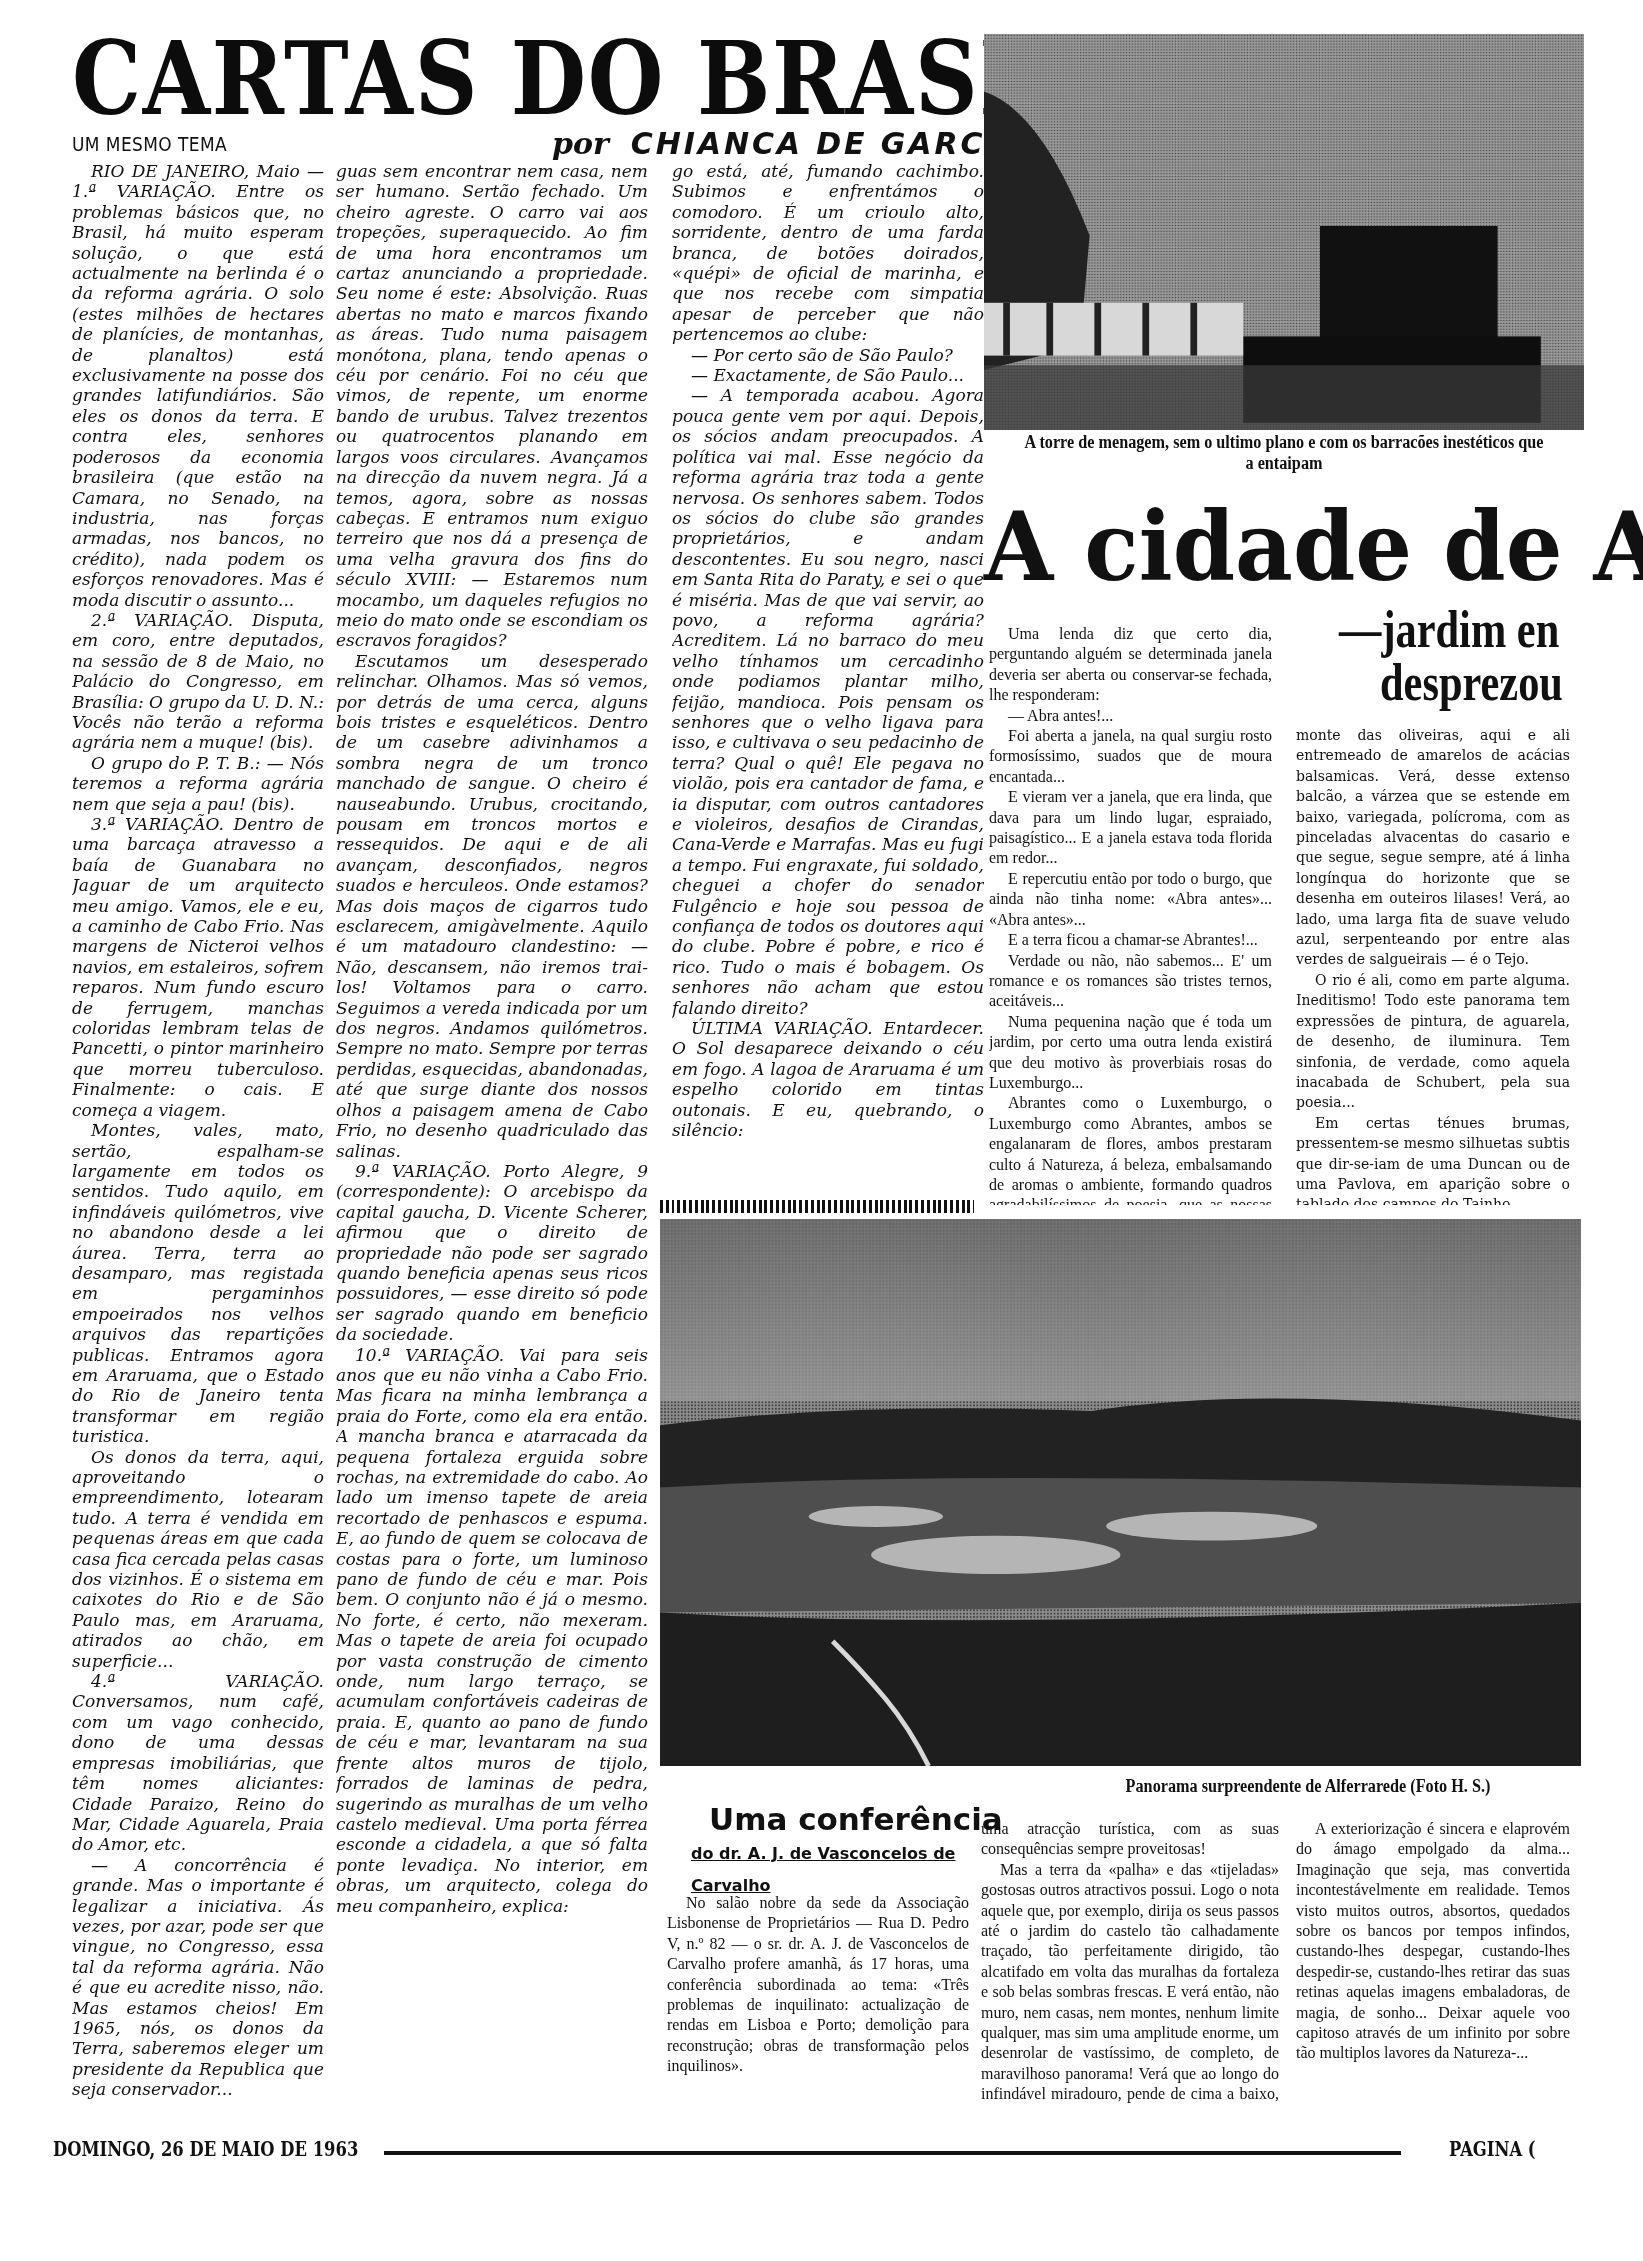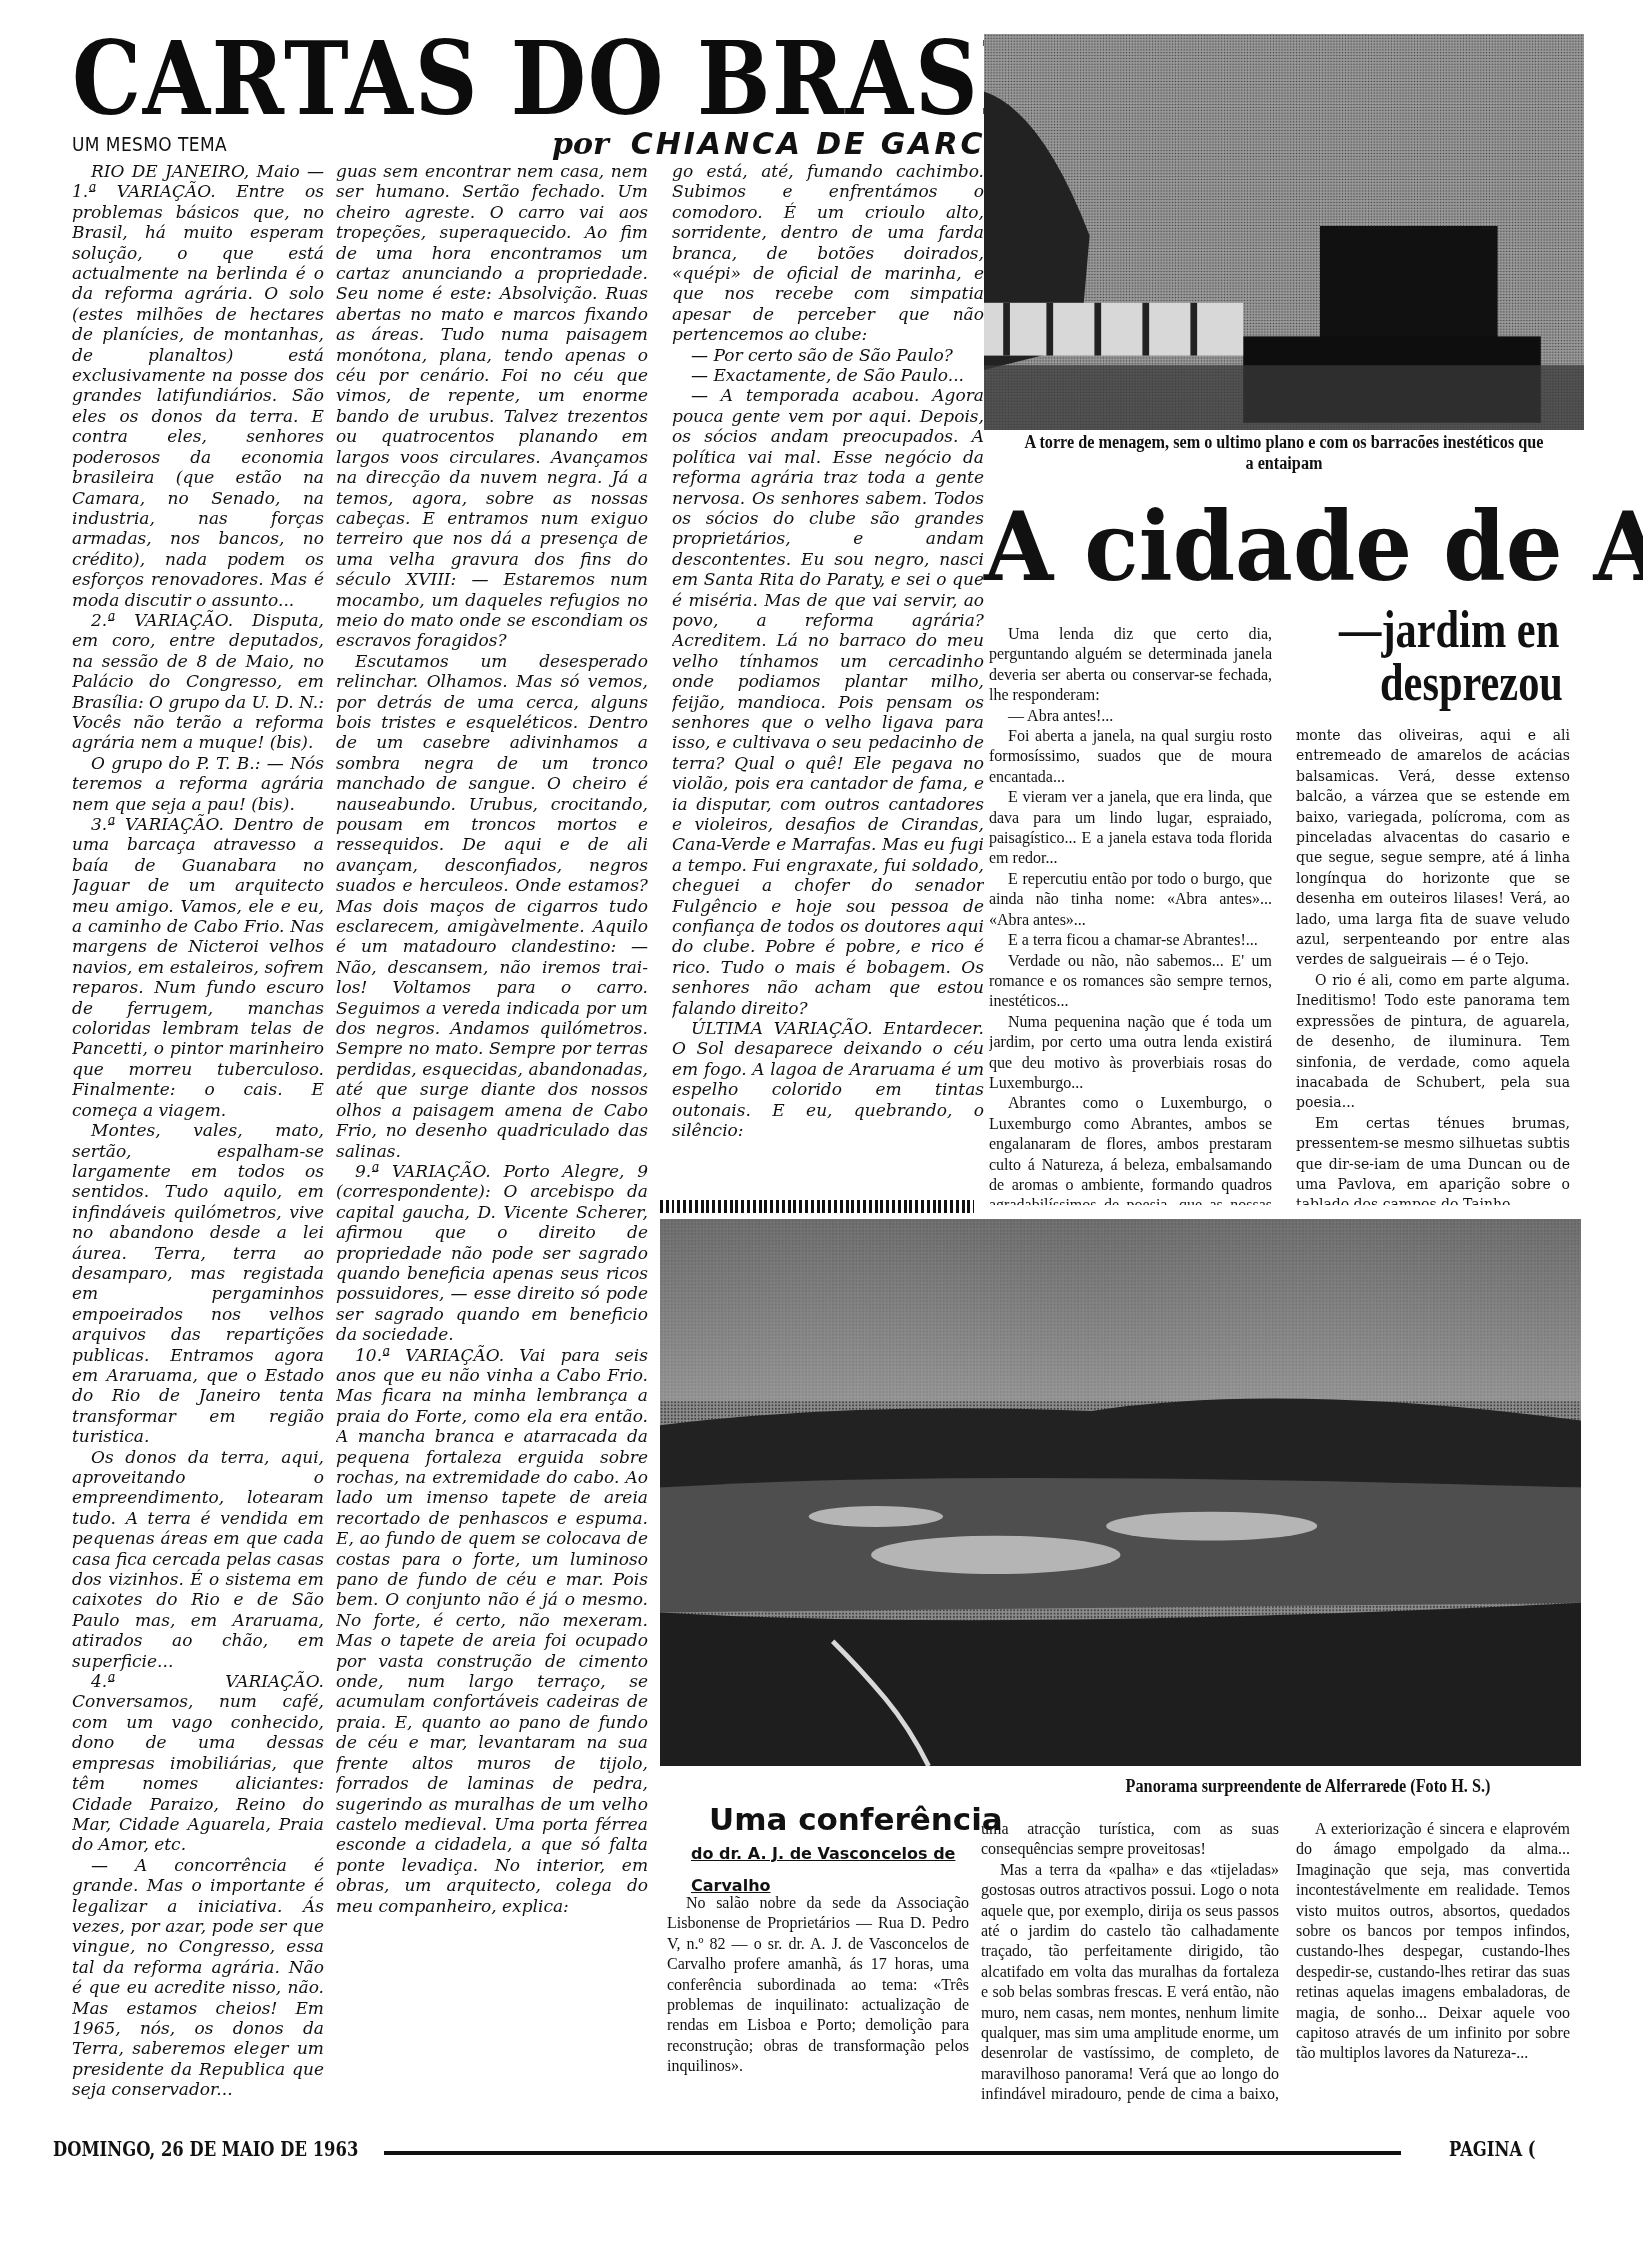--- a/index.html
+++ b/index.html
@@ -94,21 +94,21 @@
 <div class="abs subhead" style="left:1339px; top:600px;">—jardim en</div>
 <div class="abs subhead" style="left:1380px; top:653px;">desprezou</div>
 
 <div class="abs col upright" style="left:989px; top:624px; width:283px; height:581px; overflow:hidden;">
   <p>Uma lenda diz que certo dia, perguntando alguém se determinada janela deveria ser aberta ou conservar-se fechada, lhe responderam:</p>
   <p>— Abra antes!...</p>
   <p>Foi aberta a janela, na qual surgiu rosto formosíssimo, suados que de moura encantada...</p>
   <p>E vieram ver a janela, que era linda, que dava para um lindo lugar, espraiado, paisagístico... E a janela estava toda florida em redor...</p>
   <p>E repercutiu então por todo o burgo, que ainda não tinha nome: «Abra antes»... «Abra antes»...</p>
   <p>E a terra ficou a chamar-se Abrantes!...</p>
-  <p>Verdade ou não, não sabemos... E' um romance e os romances são sempre ternos, inestéticos...</p>
+  <p>Verdade ou não, não sabemos... E' um romance e os romances são tristes ternos, aceitáveis...</p>
   <p>Numa pequenina nação que é toda um jardim, por certo uma outra lenda existirá que deu motivo às proverbiais rosas do Luxemburgo...</p>
   <p>Abrantes como o Luxemburgo, o Luxemburgo como Abrantes, ambos se engalanaram de flores, ambos prestaram culto á Natureza, á beleza, embalsamando de aromas o ambiente, formando quadros agradabilíssimos de poesia, que as nossas retinas focam, que as máquinas fotográficas reproduzem, que os filmes patenteiam e que constituem</p>
 </div>
 
 <div class="abs col roman" style="left:1296px; top:725px; width:274px; height:480px; overflow:hidden;">
   <p style="text-indent:0">monte das oliveiras, aqui e ali entremeado de amarelos de acácias balsamicas. Verá, desse extenso balcão, a várzea que se estende em baixo, variegada, polícroma, com as pinceladas alvacentas do casario e que segue, segue sempre, até á linha longínqua do horizonte que se desenha em outeiros lilases! Verá, ao lado, uma larga fita de suave veludo azul, serpenteando por entre alas verdes de salgueirais — é o Tejo.</p>
   <p>O rio é ali, como em parte alguma. Ineditismo! Todo este panorama tem expressões de pintura, de aguarela, de desenho, de iluminura. Tem sinfonia, de verdade, como aquela inacabada de Schubert, pela sua poesia...</p>
   <p>Em certas ténues brumas, pressentem-se mesmo silhuetas subtis que dir-se-iam de uma Duncan ou de uma Pavlova, em aparição sobre o tablado dos campos do Tainho...</p>
 
 </div>

